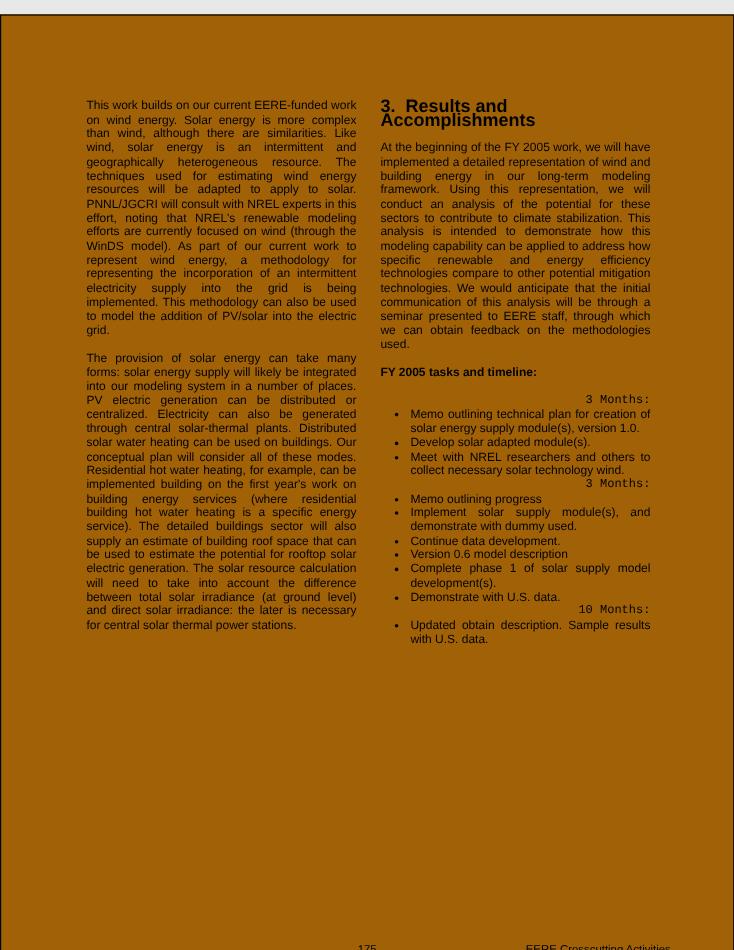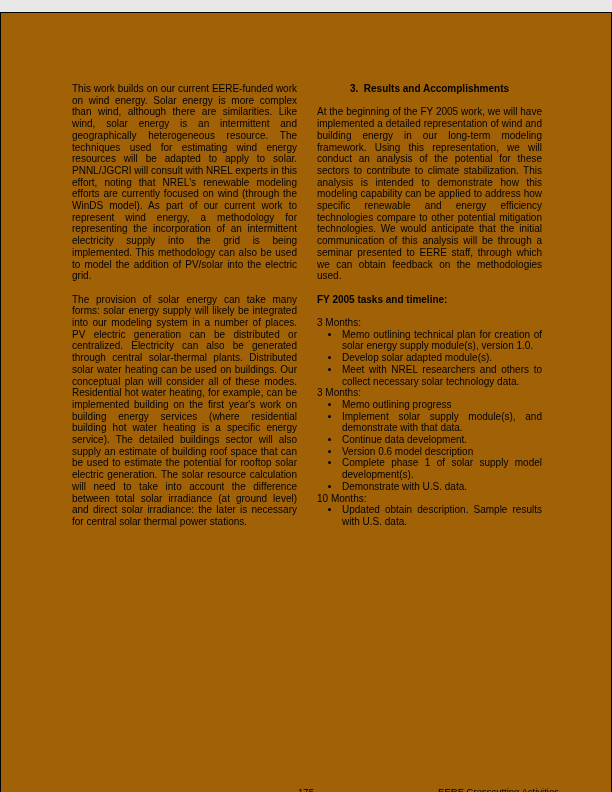--- a/index.html
+++ b/index.html
@@ -24,28 +24,28 @@
     gap: 20px;
   }
   .col {
     width: 225px;
     font-size: 10px;
     line-height: 11.7px;
     text-align: justify;
   }
   .col p { margin: 0 0 11.7px 0; }
   .section-heading {
-    font-size: 10px;
+    font-size: 15px;
     font-weight: bold;
     margin: 0 0 11.7px 0;
     white-space: pre-wrap;
-    text-align: center;
+    text-align: left;
   }
   .timeline-intro { text-align: left; font-weight: bold; }
-  .milestone-label { text-align: left; }
+  .milestone-label { text-align: right; font-family: Liberation Mono, monospace; }
   .bullet-list {
     margin: 0;
     padding-left: 24px;
     list-style: disc outside;
   }
   .bullet-list li {
     text-align: justify;
     margin: 0;
     padding-left: 1px;
   }
@@ -85,29 +85,29 @@
 
       <p>At the beginning of the FY 2005 work, we will have implemented a detailed representation of wind and building energy in our long-term modeling framework. Using this representation, we will conduct an analysis of the potential for these sectors to contribute to climate stabilization. This analysis is intended to demonstrate how this modeling capability can be applied to address how specific renewable and energy efficiency technologies compare to other potential mitigation technologies. We would anticipate that the initial communication of this analysis will be through a seminar presented to EERE staff, through which we can obtain feedback on the methodologies used.</p>
 
       <p class="timeline-intro">FY 2005 tasks and timeline:</p>
 
       <div class="milestone">
         <div class="milestone-label">3 Months:</div>
         <ul class="bullet-list">
           <li>Memo outlining technical plan for creation of solar energy supply module(s), version 1.0.</li>
           <li>Develop solar adapted module(s).</li>
-          <li>Meet with NREL researchers and others to collect necessary solar technology data.</li>
+          <li>Meet with NREL researchers and others to collect necessary solar technology wind.</li>
         </ul>
       </div>
 
       <div class="milestone">
         <div class="milestone-label">3 Months:</div>
         <ul class="bullet-list">
           <li>Memo outlining progress</li>
-          <li>Implement solar supply module(s), and demonstrate with that data.</li>
+          <li>Implement solar supply module(s), and demonstrate with dummy used.</li>
           <li>Continue data development.</li>
         </ul>
       </div>
 
       <div class="milestone">
         <ul class="bullet-list">
           <li>Version 0.6 model description</li>
           <li>Complete phase 1 of solar supply model development(s).</li>
           <li>Demonstrate with U.S. data.</li>
         </ul>

